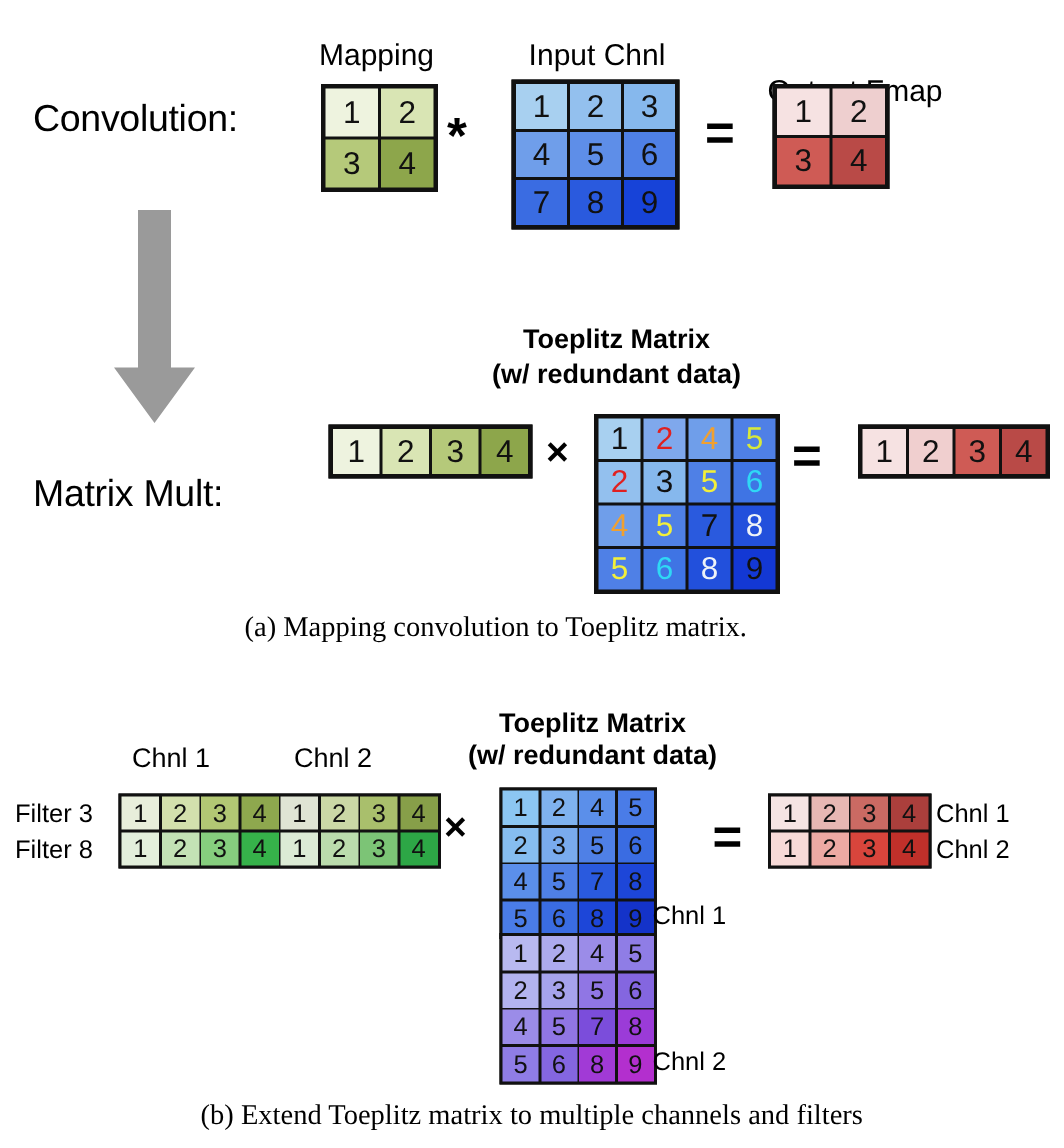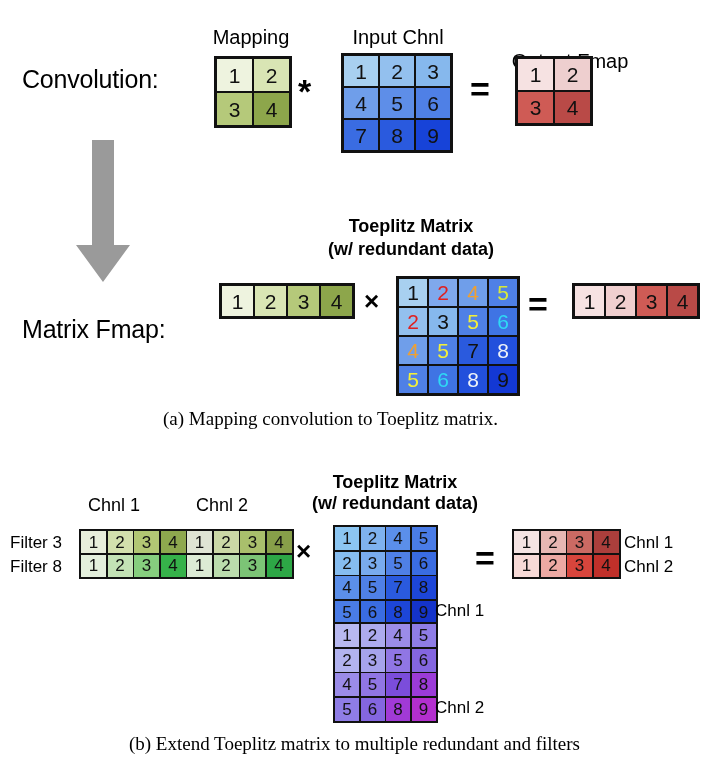--- a/index.html
+++ b/index.html
@@ -98,21 +98,21 @@
     <div class="cell" style="background: rgb(246, 226, 226);">1</div>
     <div class="cell" style="background: rgb(238, 207, 207);">2</div>
     <div class="cell" style="background: rgb(207, 91, 85);">3</div>
     <div class="cell" style="background: rgb(185, 74, 71);">4</div>
   </div>
 
 <svg class="abs" style="left:68px;top:140px;" width="70" height="145" viewBox="0 0 70 145">
   <polygon points="24,0 46,0 46,105 62,105 35,142 8,105 24,105" fill="#9a9a9a"></polygon>
 </svg>
 
-<div class="abs row-label" style="left:22px;top:315px;">Matrix Fmap:</div>
+<div class="abs row-label" style="left:22px;top:315px;">Matrix Mult:</div>
 
 <div class="abs hdr-b" style="left:296px;top:216px;width:230px;">Toeplitz Matrix</div>
 <div class="abs hdr-b" style="left:286px;top:239px;width:250px;">(w/ redundant data)</div>
 
 <div class="abs grid" id="a-filter-flat" style="left:219px;top:283px;grid-template-columns:repeat(4,31px);grid-template-rows:30px;">
     <div class="cell" style="background: rgb(238, 243, 223);">1</div>
     <div class="cell" style="background: rgb(217, 229, 180);">2</div>
     <div class="cell" style="background: rgb(181, 201, 122);">3</div>
     <div class="cell" style="background: rgb(141, 166, 75);">4</div>
   </div>
@@ -229,13 +229,13 @@
     <div class="cell sm" style="background: rgb(171, 63, 60);">4</div>
     <div class="cell sm" style="background: rgb(247, 218, 215);">1</div>
     <div class="cell sm" style="background: rgb(237, 169, 163);">2</div>
     <div class="cell sm" style="background: rgb(216, 69, 60);">3</div>
     <div class="cell sm" style="background: rgb(192, 48, 42);">4</div>
   </div>
 
 <div class="abs chnl-tag" style="left:624px;top:533px;">Chnl 1</div>
 <div class="abs chnl-tag" style="left:624px;top:557px;">Chnl 2</div>
 
-<div class="abs caption" style="left:0px;top:733px;width:709px;">(b) Extend Toeplitz matrix to multiple redundant and filters</div>
+<div class="abs caption" style="left:0px;top:733px;width:709px;">(b) Extend Toeplitz matrix to multiple channels and filters</div>
 
 </body></html>

